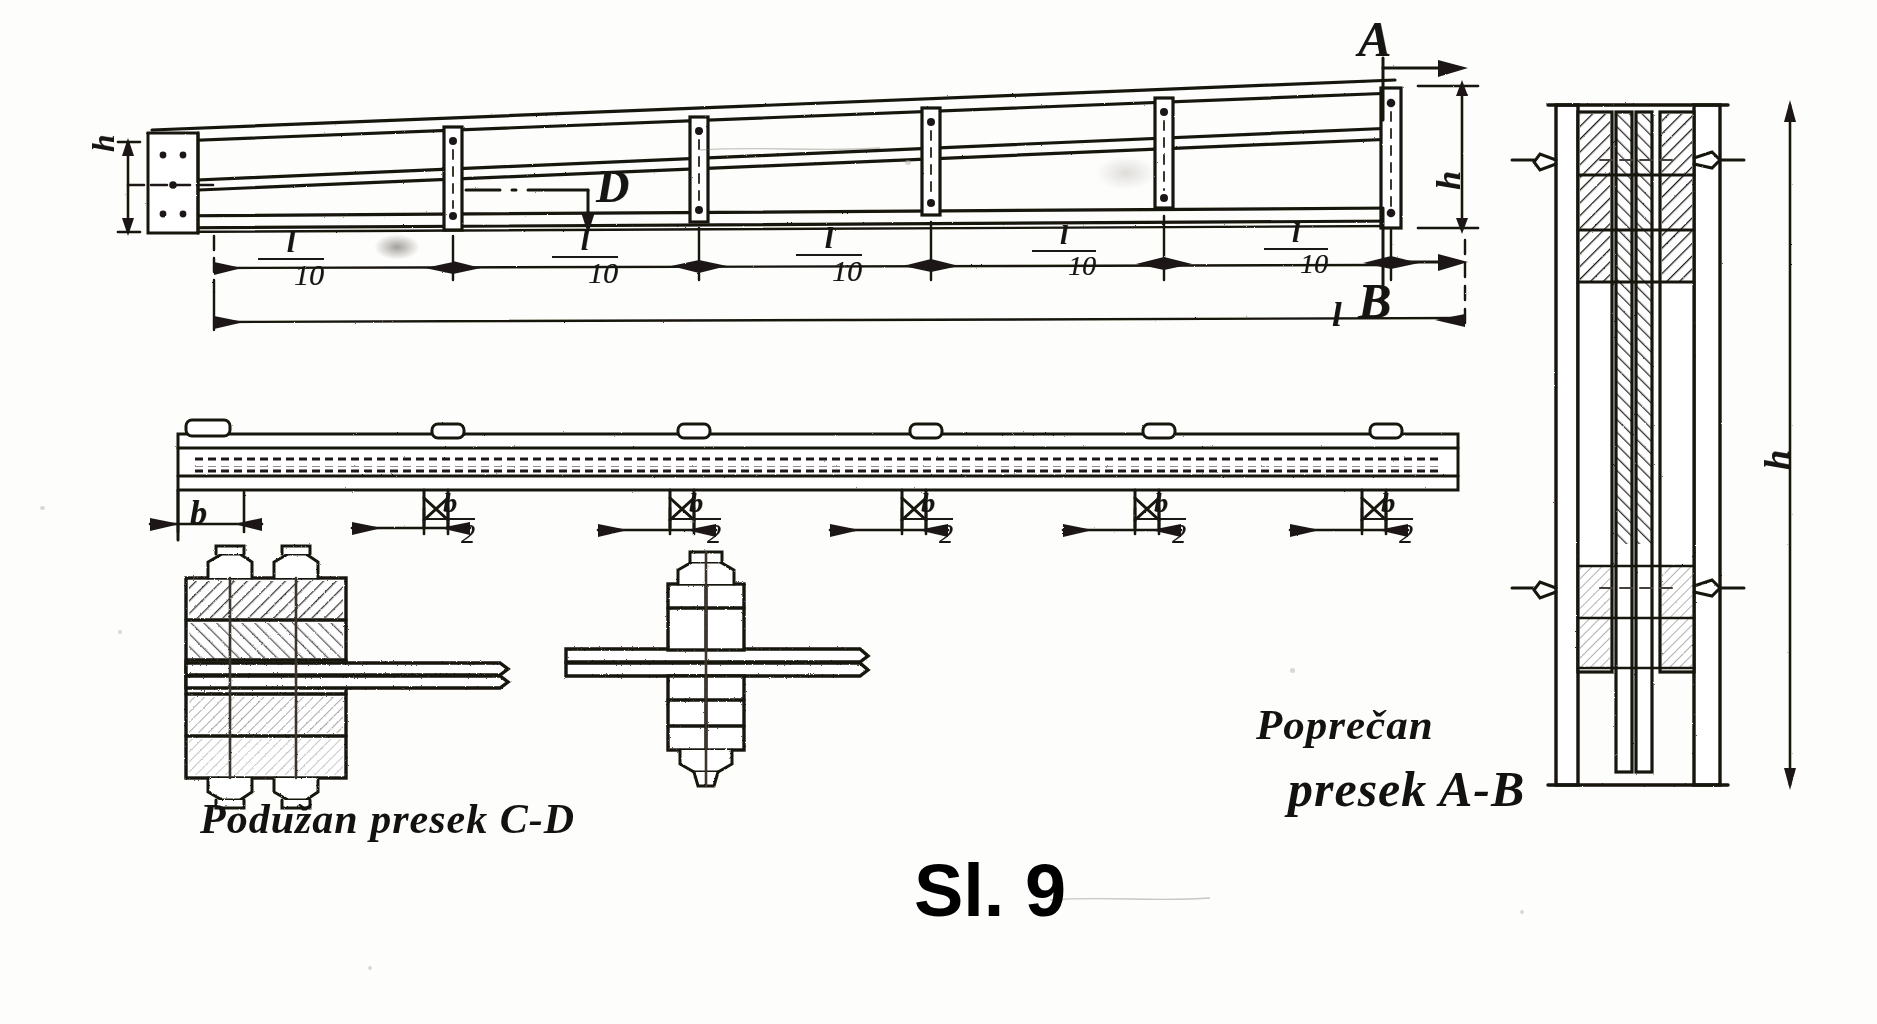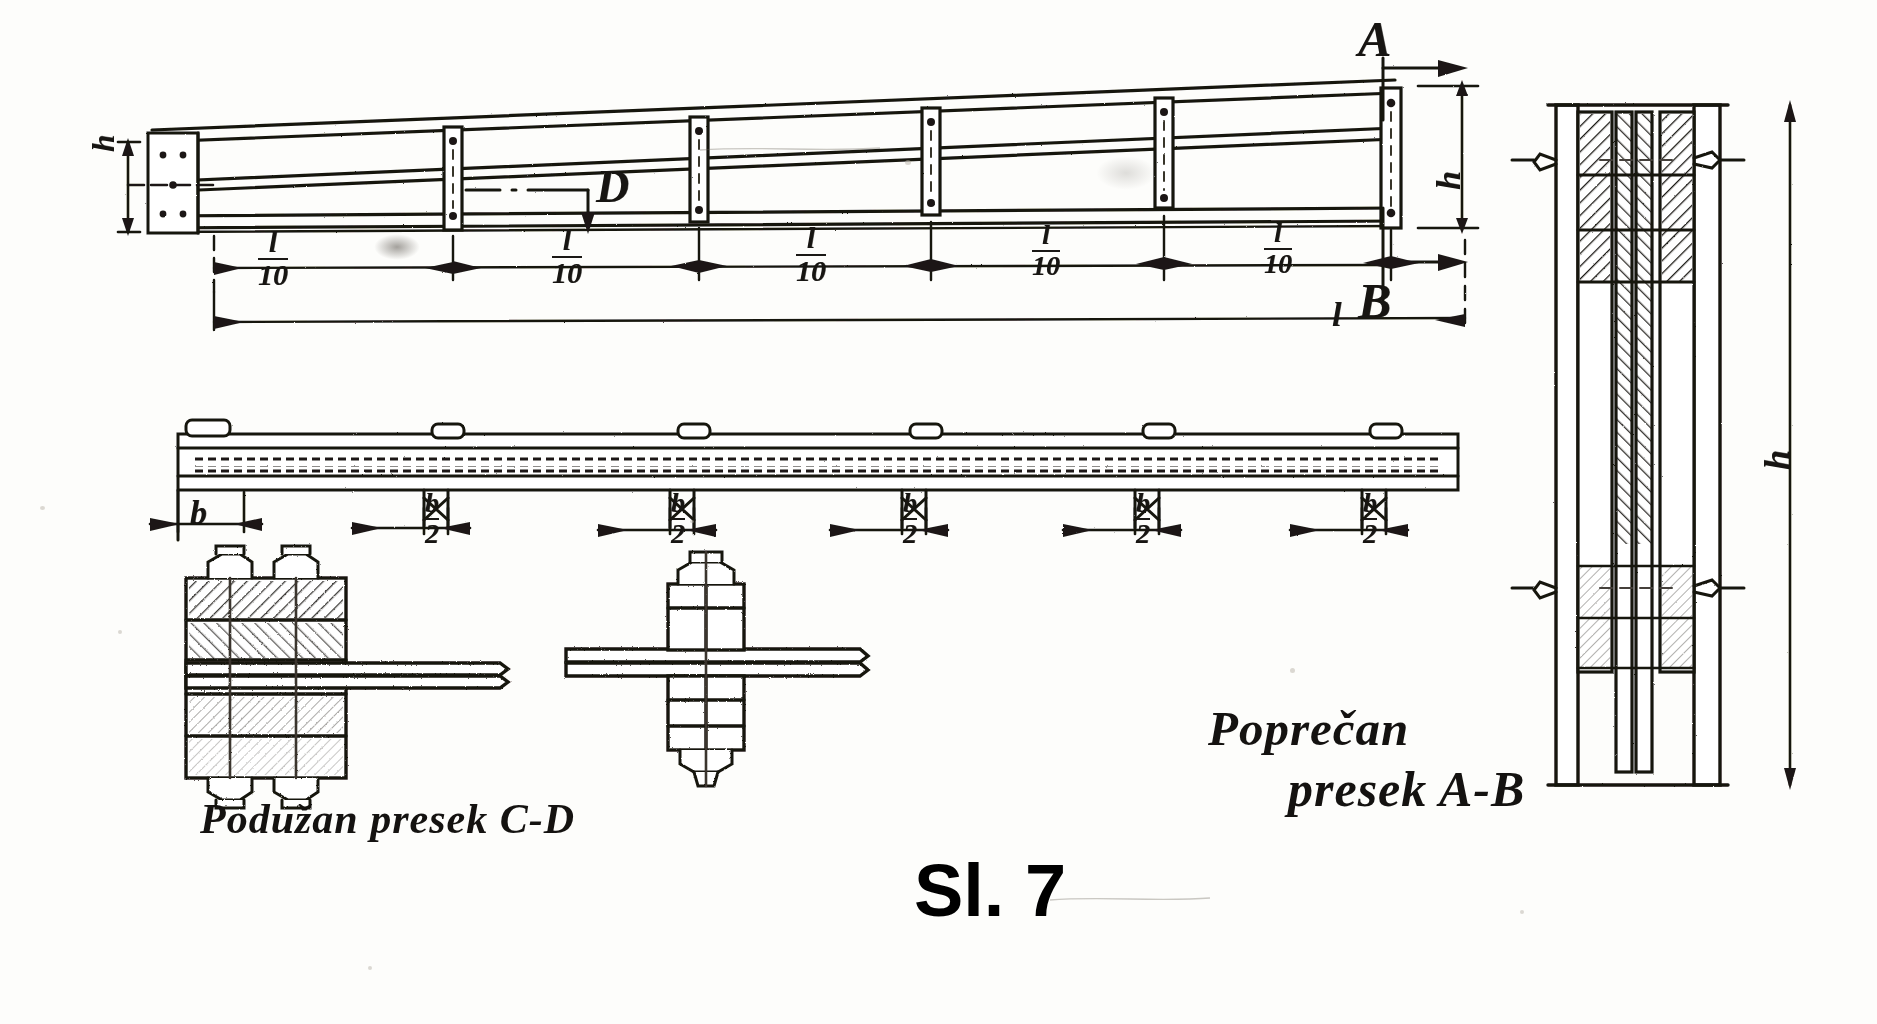--- a/index.html
+++ b/index.html
@@ -31,21 +31,21 @@
     font-family:"Liberation Sans", sans-serif;
     font-style:normal;
     font-weight:700;
     color:#000;
   }
 
   
   .frac{display:inline-block;text-align:center;line-height:.96;}
   .frac .num{display:block;font-style:italic;font-weight:700;}
   .frac .bar{display:block;height:2px;background:#1a1815;margin:1px 0 1px;}
-  .frac .den{display:block;font-style:italic;font-weight:700;}
+  .frac .den{display:block;font-style:italic;font-weight:400;margin-left:36px;}
 
   
   .speck{position:absolute;background:#b9b4a9;border-radius:50%;opacity:.5;}
   .smudge{position:absolute;border-radius:50%;background:radial-gradient(ellipse at center, rgba(90,85,78,.55), rgba(90,85,78,0) 70%);}
 </style>
 </head>
 <body>
 
 <div class="stage">
 
@@ -526,24 +526,24 @@
       <span class="num">b</span>
       <span class="bar"></span>
       <span class="den">2</span>
     </span>
   </div>
 
   <div class="lbl hand" style="left:1756px;top:470px;font-size:36px;transform:rotate(-90deg);transform-origin:left top;">h</div>
 
   <div class="lbl cap" style="left:200px;top:795px;font-size:42px;">Podužan presek C-D</div>
 
-  <div class="lbl cap" style="left:1208px;top:700px;font-size:49px;">Poprečan</div>
+  <div class="lbl cap" style="left:1256px;top:700px;font-size:43px;">Poprečan</div>
   <div class="lbl cap" style="left:1288px;top:760px;font-size:50px;">presek A-B</div>
 
-  <div class="lbl figno" style="left:990px;top:890px;font-size:74px;transform:translate(-50%,-50%);">Sl. 7</div>
+  <div class="lbl figno" style="left:990px;top:890px;font-size:74px;transform:translate(-50%,-50%);">Sl. 9</div>
 
   <div class="speck" style="left:40px;top:506px;width:5px;height:4px;"></div>
   <div class="speck" style="left:118px;top:630px;width:4px;height:4px;"></div>
   <div class="speck" style="left:905px;top:160px;width:6px;height:5px;"></div>
   <div class="speck" style="left:1290px;top:668px;width:5px;height:5px;"></div>
   <div class="speck" style="left:368px;top:966px;width:4px;height:4px;"></div>
   <div class="speck" style="left:1520px;top:910px;width:4px;height:4px;"></div>
   <div class="speck" style="left:690px;top:520px;width:4px;height:3px;"></div>
   <div class="smudge" style="left:374px;top:234px;width:46px;height:26px;"></div>
   <div class="smudge" style="left:1096px;top:156px;width:60px;height:34px;opacity:.35;"></div>

